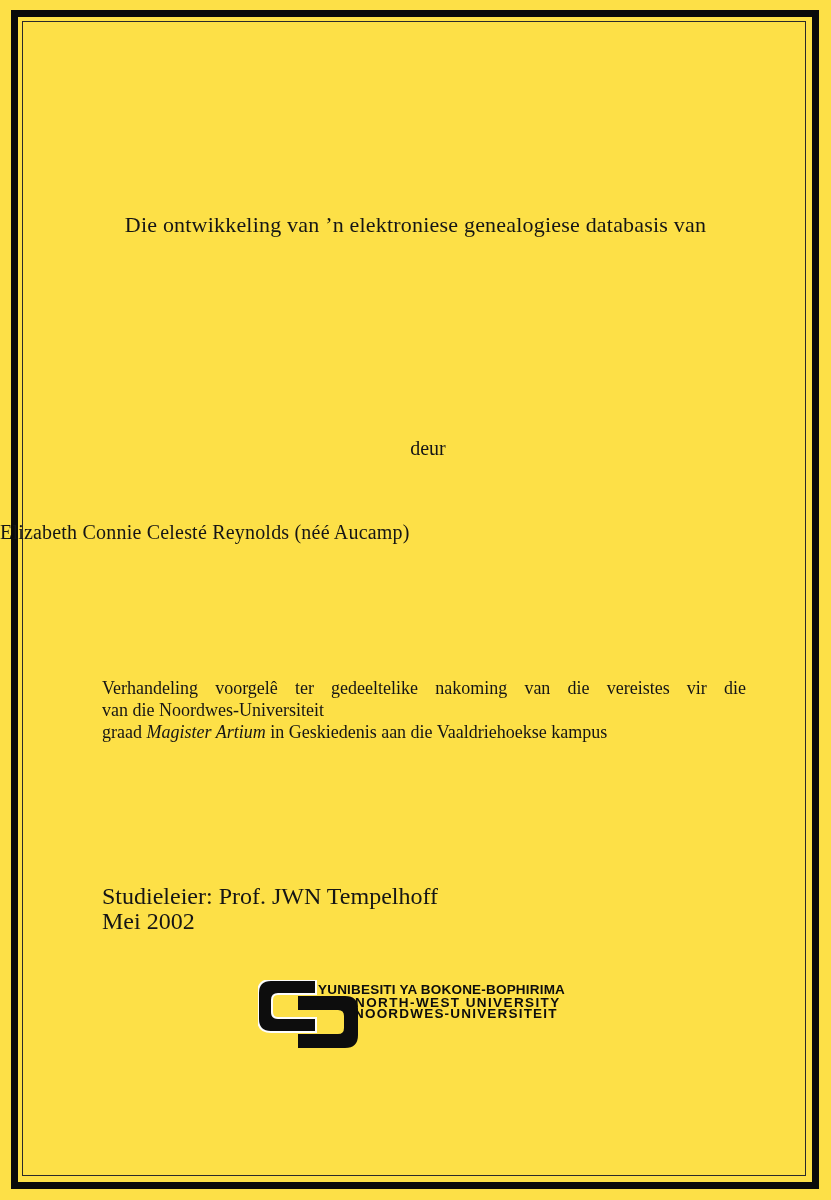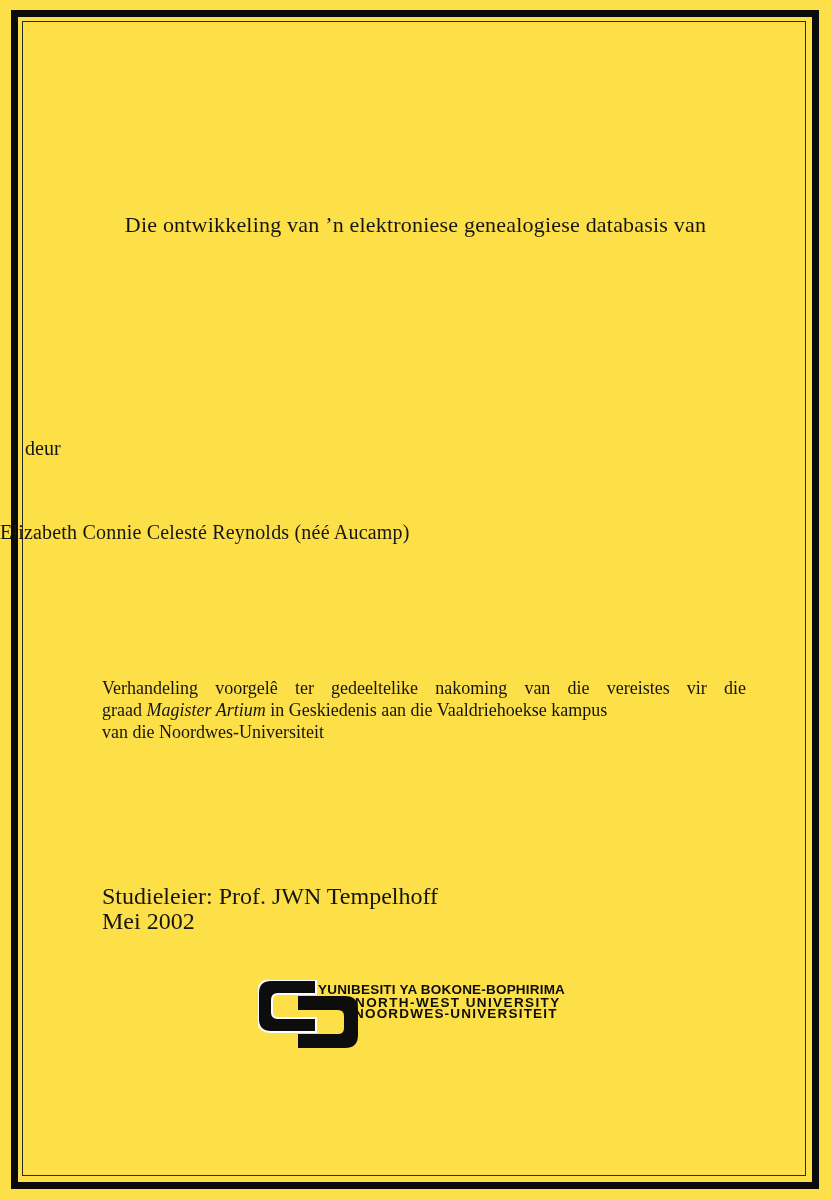--- a/index.html
+++ b/index.html
@@ -15,21 +15,21 @@
   }
   #border-inner{
     position:absolute;left:22px;top:21px;width:782px;height:1153px;
     border:1px solid #2a2a2a;
   }
   .title-block{
     position:absolute;left:0;right:0;top:203px;text-align:center;
     font-size:22px;line-height:44px;letter-spacing:0.2px;
   }
   .byline{
-    position:absolute;left:0;right:0;top:436px;
+    position:absolute;left:0;right:0;top:436px;text-align:center;
     font-size:20px;line-height:24px;padding-left:25px;
   }
   .author{
     position:absolute;left:0;right:0;top:519px;
     font-size:20px;line-height:26px;letter-spacing:0.2px;
   }
   .statement{
     position:absolute;left:102px;top:663px;width:644px;
     font-size:18px;line-height:22px;margin-top:14px;
   }
@@ -61,22 +61,22 @@
   <div class="title-block">
     <div>Die ontwikkeling van ’n elektroniese genealogiese databasis van</div>
   </div>
 
   <div class="byline">deur</div>
 
   <div class="author">Elizabeth Connie Celesté Reynolds (néé Aucamp)</div>
 
   <div class="statement">
     <div class="justified">Verhandeling voorgelê ter gedeeltelike nakoming van die vereistes vir die</div>
+    <div>van die Noordwes-Universiteit</div>
     <div><span>graad </span><span class="it">Magister Artium</span><span> in Geskiedenis aan die Vaaldriehoekse kampus</span></div>
-    <div>van die Noordwes-Universiteit</div>
   </div>
 
   <div class="supervisor-block">
     <div>Studieleier: Prof. JWN Tempelhoff</div>
     <div>Mei 2002</div>
   </div>
 
   <div class="logo">
     <svg class="logo-mark" viewBox="0 0 100 68" xmlns="http://www.w3.org/2000/svg">
 

